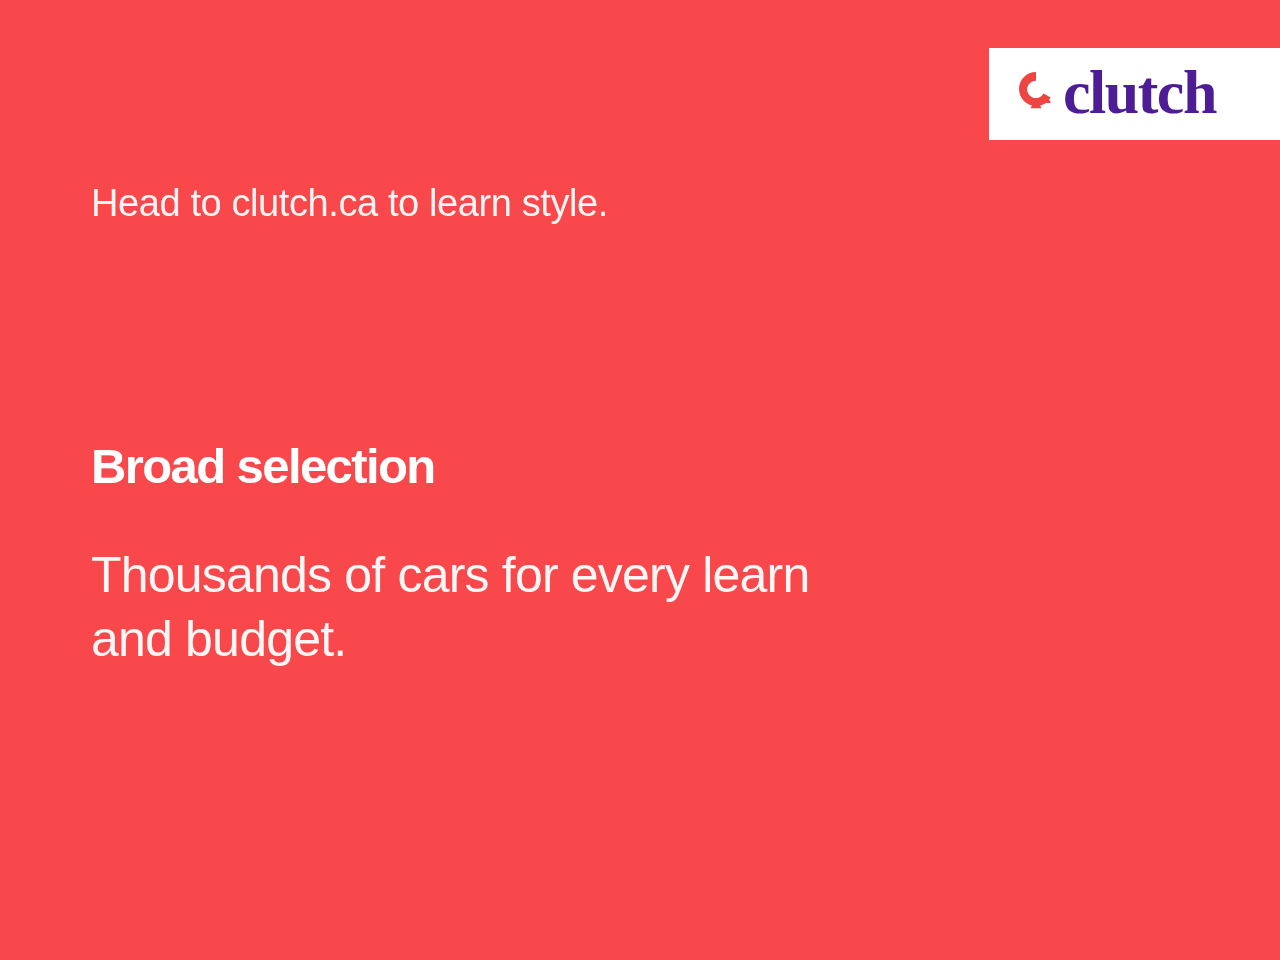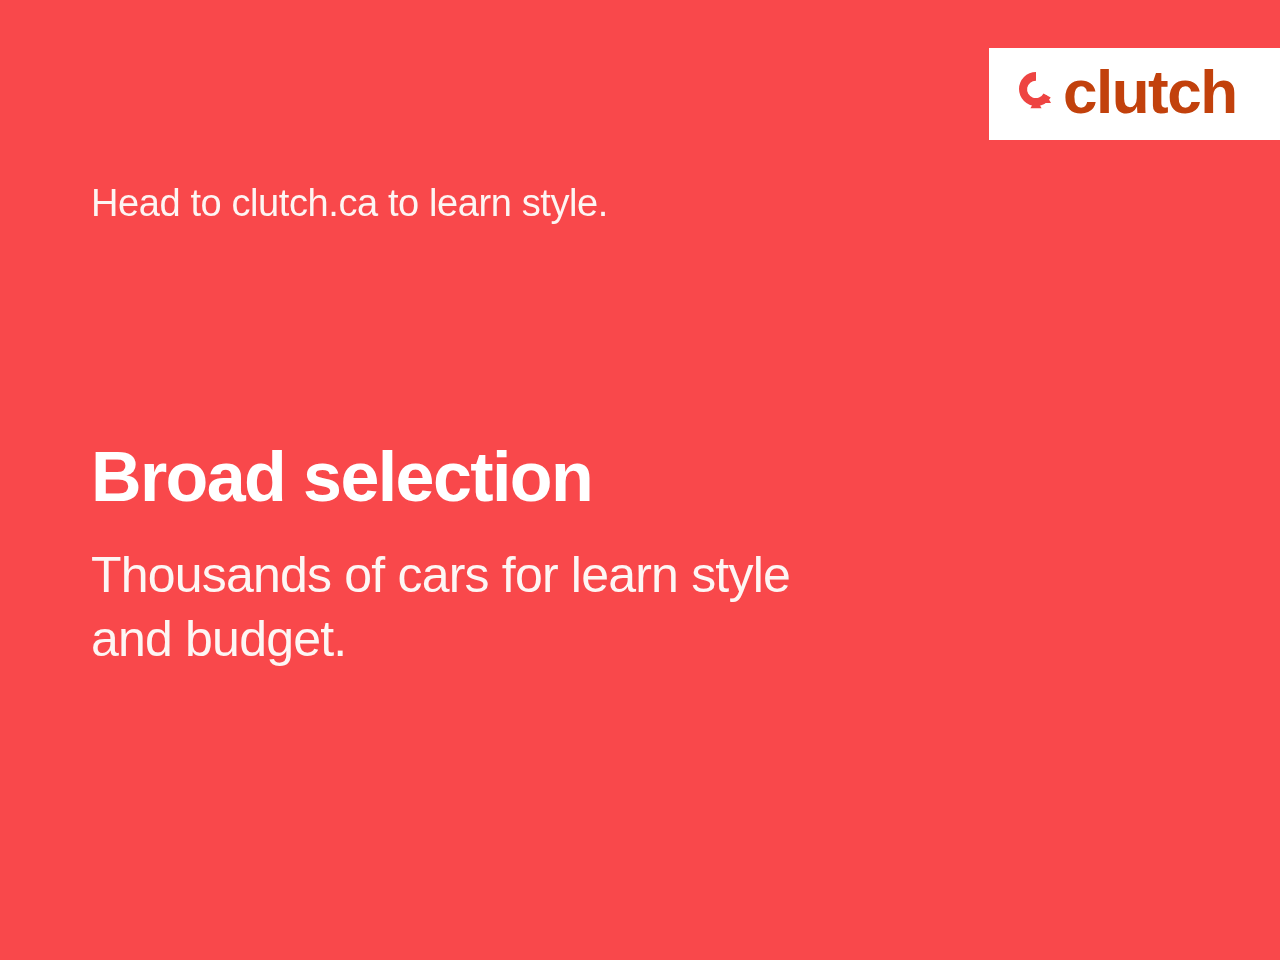--- a/index.html
+++ b/index.html
@@ -46,25 +46,25 @@
   
   #logo-mark {
     width: 46px;
     height: 56px;
     display: block;
     margin-right: 4px;
     flex: none;
   }
 
   #logo-wordmark {
-    font-family: Liberation Sans, sans-serif;
+    font-family: Liberation Serif, serif;
     font-size: 62px;
     font-weight: bold;
     letter-spacing: -1.5px;
-    color: #c2410c;
+    color: #4c1d95;
     line-height: 1;
     white-space: nowrap;
     position: relative;
     top: -2px;
   }
 
   
   #eyebrow {
     position: absolute;
     left: 91px;
@@ -74,21 +74,21 @@
     color: #fdf5f3;
     letter-spacing: -0.4px;
     line-height: 1.15;
     white-space: nowrap;
   }
 
   #headline {
     position: absolute;
     left: 91px;
     top: 440px;
-    font-size: 70px;
+    font-size: 49px;
     font-weight: bold;
     color: #ffffff;
     letter-spacing: -1.6px;
     line-height: 1.08;
     white-space: nowrap;
   }
 
   #subhead {
     position: absolute;
     left: 91px;
@@ -126,17 +126,17 @@
       </svg>
       <span id="logo-wordmark">clutch</span>
     </div>
   </div>
 
   <div id="eyebrow">Head to clutch.ca to learn style.</div>
 
   <div id="headline">Broad selection</div>
 
   <div id="subhead">
-    <span class="line">Thousands of cars for learn style</span>
+    <span class="line">Thousands of cars for every learn</span>
     <span class="line">and budget.</span>
   </div>
 
 </div>
 
 </body></html>

